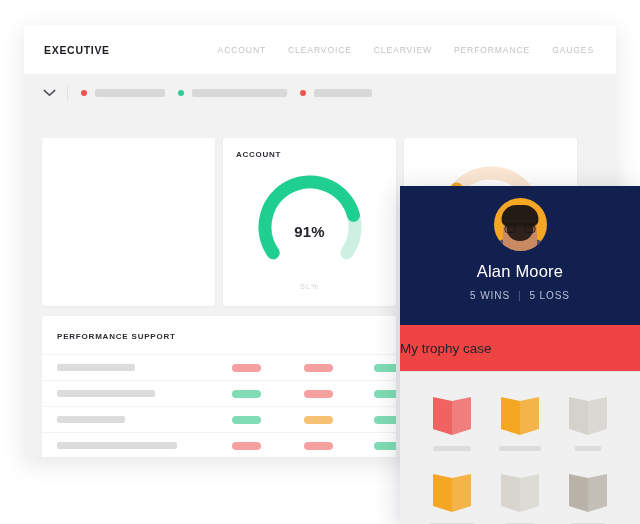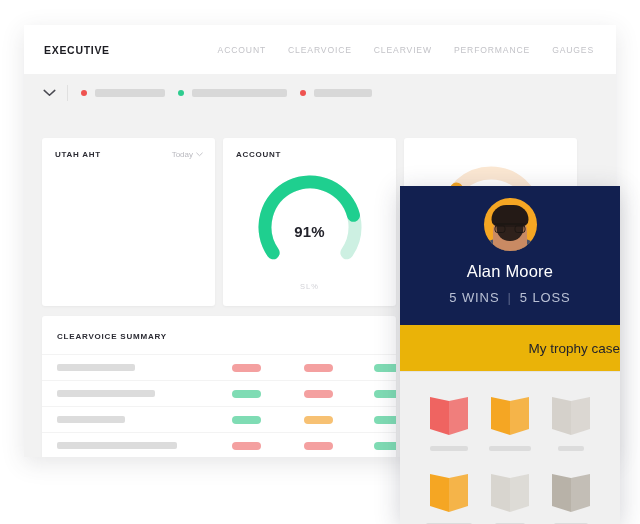--- a/index.html
+++ b/index.html
@@ -212,21 +212,21 @@
     position: relative;
     flex: 1;
     height: 100%;
   }
 
   
   #profile-card {
     position: absolute;
     left: 400px;
     top: 186px;
-    width: 220px;
+    width: 240px;
     height: 338px;
     background: #f0f0f0;
     box-shadow: 0 5px 24px rgba(40,45,70,0.22);
     overflow: hidden;
   }
   #profile-top {
     height: 139px;
     background: #122050;
     display: flex;
     flex-direction: column;
@@ -310,34 +310,34 @@
     font-size: 16.5px;
     color: #ffffff;
     letter-spacing: 0.2px;
     white-space: nowrap;
   }
   #profile-record {
     margin-top: 9px;
     display: flex;
     align-items: center;
     gap: 8px;
-    font-size: 13px;
+    font-size: 10px;
     letter-spacing: 0.9px;
     color: #b9c0d4;
     white-space: nowrap;
   }
   #record-sep { color: #5a658a; }
 
   #trophy-header {
     height: 46px;
     display: flex;
     align-items: center;
-    justify-content: flex-end;
+    justify-content: flex-start;
     border-bottom: 1px solid #e3e3e3;
-    background: #eab308;
+    background: #ef4444;
   }
   #trophy-header-text {
     font-size: 13.5px;
     color: #23232b;
     white-space: nowrap;
   }
 
   #trophy-grid {
     padding: 22px 18px 0 18px;
     display: grid;
@@ -390,31 +390,20 @@
       <span class="status-dot" id="dot1" style="background: rgb(46, 204, 143);"></span>
       <span class="status-bar" id="bar1" style="width: 95px;"></span>
     </div>
     <div class="status-chip">
       <span class="status-dot" id="dot2" style="background: rgb(239, 83, 80);"></span>
       <span class="status-bar" id="bar2" style="width: 58px;"></span>
     </div>
   </div>
 
   <div class="gauge-card" id="card-utah">
-    <div class="card-head">
-      <div class="card-title">UTAH AHT</div>
-      <div class="card-period">
-        <span>Today</span>
-        <span>
-          <svg width="7" height="5" viewBox="0 0 7 5">
-            <path d="M0.7 1 L3.5 3.7 L6.3 1" fill="none" stroke="#c4c4c9" stroke-width="1" stroke-linecap="round" stroke-linejoin="round"></path>
-          </svg>
-        </span>
-      </div>
-    </div>
   </div>
 
   <div class="gauge-card" id="card-gauges">
     <div class="card-head">
       <div class="card-title">ACCOUNT</div>
     </div>
     <div class="gauge-wrap">
       <svg width="128" height="104" viewBox="0 0 128 104" id="gauge1-svg">
         <path id="gauge1-track" d="M 27.14 89.81 A 45 45 0 1 1 100.86 89.81" fill="none" stroke-width="13" stroke-linecap="round" stroke="#cdf0e2"></path>
         <path id="gauge1-arc" d="M 27.14 89.81 A 45 45 0 1 1 107.47 52.35" fill="none" stroke-width="13" stroke-linecap="round" stroke="#1fcf8f"></path>
@@ -430,21 +419,21 @@
     </div>
     <div class="gauge-wrap">
       <svg width="128" height="104" viewBox="0 0 128 104" id="gauge2-svg">
         <path id="gauge2-track" d="M 27.14 89.81 A 45 45 0 1 1 100.86 89.81" fill="none" stroke-width="13" stroke-linecap="round" stroke="#fbe7d2"></path>
         <path id="gauge2-arc" d="M 27.14 89.81 A 45 45 0 0 1 29.53 35.07" fill="none" stroke-width="13" stroke-linecap="round" stroke="#f5a623"></path>
       </svg>
     </div>
   </div>
 
   <div id="perf-card">
-    <div id="perf-title">CLEARVOICE SUMMARY</div>
+    <div id="perf-title">PERFORMANCE SUPPORT</div>
     <div id="perf-rows">
         <div class="perf-row">
           <span class="perf-label-bar" style="width: 78px;"></span>
           <div class="perf-cells">
             <span class="perf-pill" style="background: rgb(244, 160, 160); left: 97px; top: 9px;"></span>
             <span class="perf-pill" style="background: rgb(244, 160, 160); left: 169px; top: 9px;"></span>
             <span class="perf-pill" style="background: rgb(127, 220, 180); left: 239px; top: 9px;"></span>
           </div>
         </div>
         <div class="perf-row">

